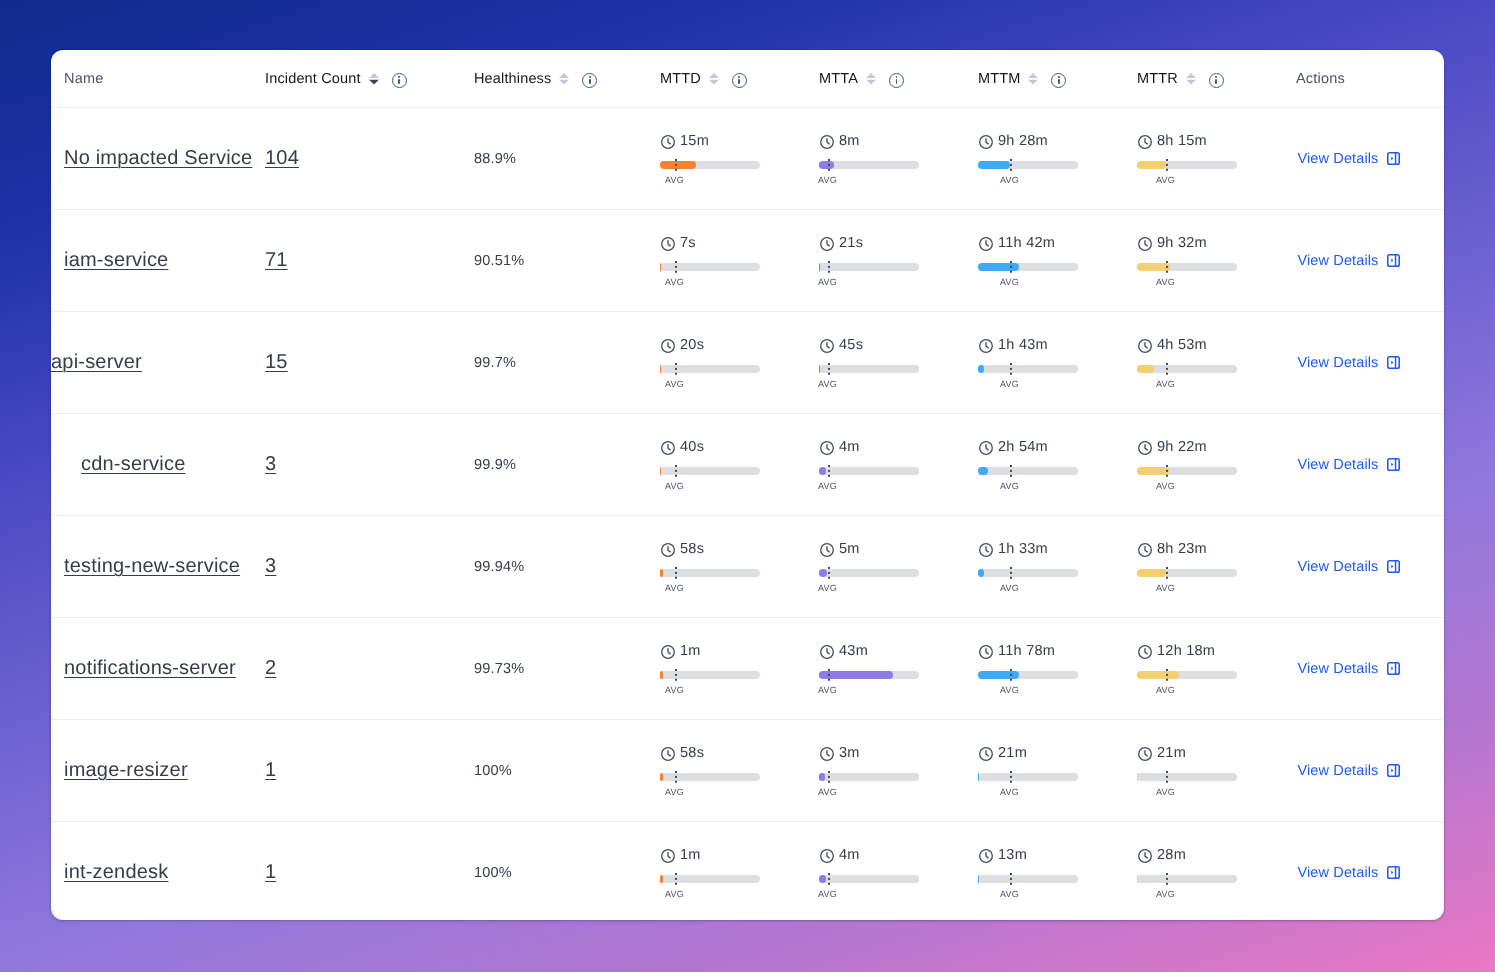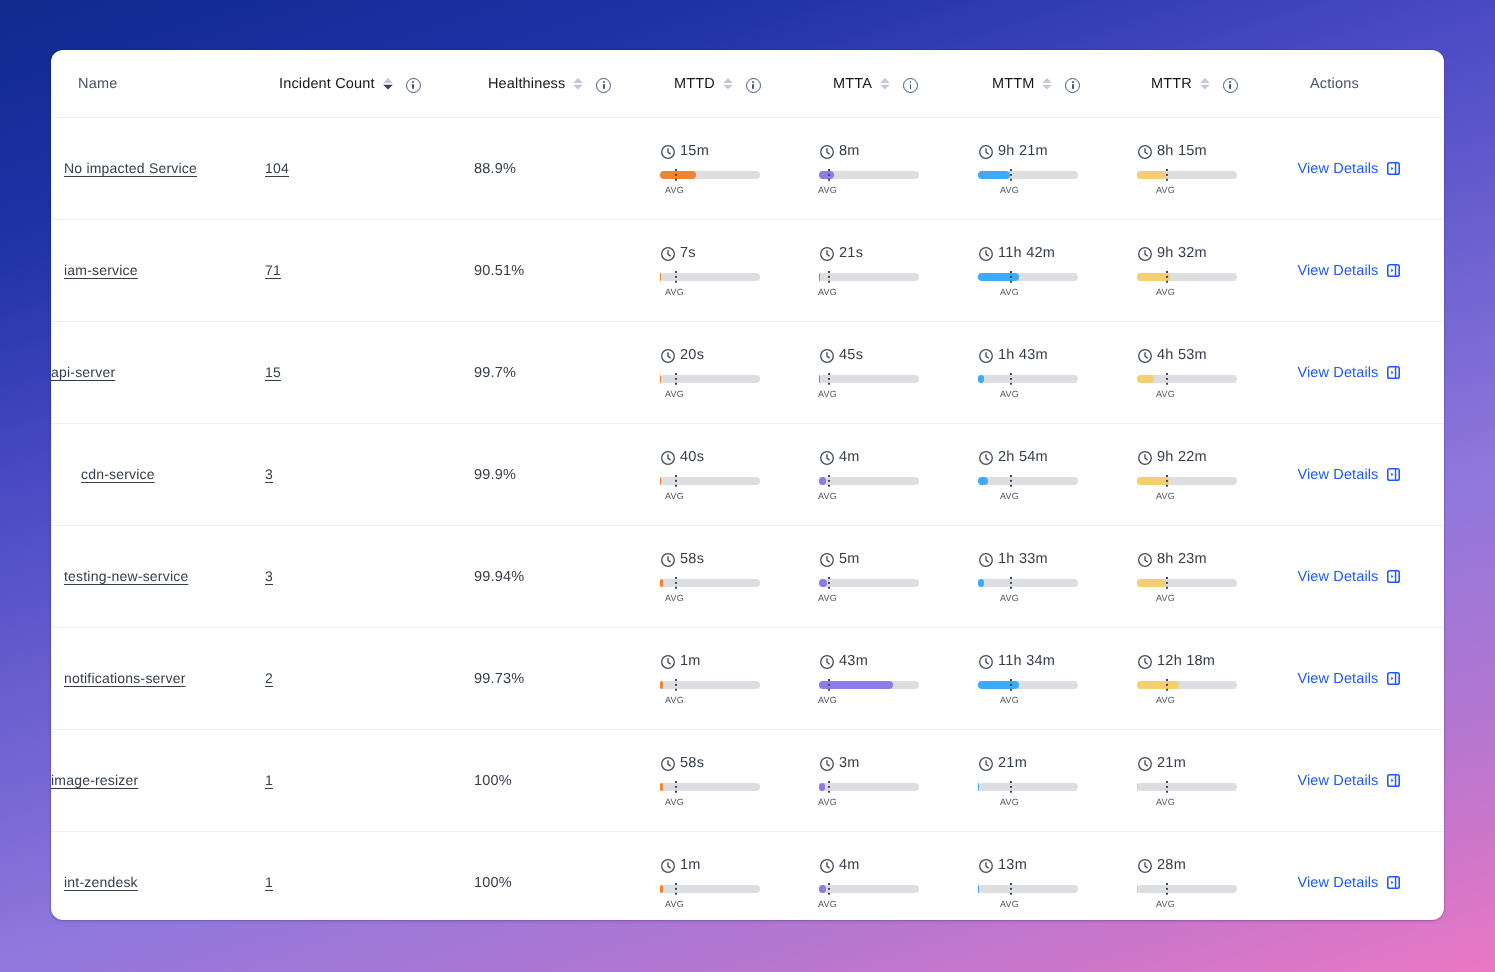--- a/index.html
+++ b/index.html
@@ -11,32 +11,32 @@
     -webkit-font-smoothing:antialiased;
     text-rendering:geometricPrecision;
   }
   .card{
     position:absolute;left:51px;top:50px;width:1393px;height:870px;
     background:#ffffff;border-radius:12px;overflow:hidden;
     box-shadow:0 1px 3px rgba(20,20,60,0.28), 0 0 0 0.5px rgba(20,20,60,0.10);
   }
   table.grid{border-collapse:collapse;width:1393px;table-layout:fixed;}
   thead th{
-    height:39px;padding:14px;vertical-align:middle;text-align:left;
+    height:57px;padding:0;vertical-align:middle;text-align:left;
     border-bottom:1px solid #eceef1;
     font-weight:400;font-size:14.5px;letter-spacing:0.2px;color:#4b5262;
     white-space:nowrap;
   }
   thead th.sortable{color:#14171e;font-weight:500;letter-spacing:0.15px;}
   .hcell{display:flex;align-items:center;}
   .hcell .sort{margin-left:8px;display:flex;align-items:center;}
   .hcell .info{margin-left:13px;display:flex;align-items:center;position:relative;top:1.5px;}
   tbody td{height:101px;padding:0;vertical-align:middle;border-bottom:1px solid #eceef1;}
   tbody tr:last-child td{border-bottom:none;}
-  .lnk{font-size:14px;letter-spacing:0.2px;color:#353c4a;text-decoration:underline;
+  .lnk{font-size:20px;letter-spacing:0.2px;color:#353c4a;text-decoration:underline;
        text-underline-offset:3px;text-decoration-thickness:1px;cursor:pointer;}
   .plain{font-size:14.5px;letter-spacing:0.2px;color:#353c4a;}
   .metric{position:relative;height:48px;margin-top:-1.5px;}
   .metric .top{position:absolute;left:0;top:0;display:flex;align-items:center;gap:6px;}
   .metric .val{font-size:14.5px;color:#353c4a;font-weight:400;letter-spacing:0.25px;line-height:14px;}
   .barwrap{position:absolute;left:0;top:27px;width:100px;height:8px;}
   .track{position:absolute;left:0;top:0;width:100px;height:8px;border-radius:4px;background:#dcdee1;}
   .fill{position:absolute;left:0;top:0;height:8px;border-radius:4px;}
   .avgline{position:absolute;top:-2.1px;height:12.3px;width:2.2px;margin-left:-0.3px;
      background-image:linear-gradient(#3f4654 0 2.2px,transparent 2.2px 4.9px);
@@ -224,21 +224,21 @@
           </td>
         <td style="padding-left:12px">
             <div class="metric">
               <div class="top">
                 <span class="ico">
                   <svg width="14" height="14" viewBox="0 0 14 14" aria-hidden="true">
                     <circle cx="7" cy="7" r="6.3" fill="none" stroke="#434b5c" stroke-width="1.3"></circle>
                     <path d="M7 3.55 L7 7.2 L9.25 8.9" fill="none" stroke="#434b5c" stroke-width="1.35" stroke-linecap="round" stroke-linejoin="round"></path>
                   </svg>
                 </span>
-                <span class="val">9h 21m</span>
+                <span class="val">9h 28m</span>
               </div>
               <div class="barwrap">
                 <div class="track"></div>
                 <div class="fill" style="width:32px;background:#3daafa"></div>
                 <div class="avgline" style="left:32px"></div>
                 <div class="avglabel" style="left:32px">AVG</div>
               </div>
             </div>
           </td>
         <td style="padding-left:12px">
@@ -689,21 +689,21 @@
           </td>
         <td style="padding-left:12px">
             <div class="metric">
               <div class="top">
                 <span class="ico">
                   <svg width="14" height="14" viewBox="0 0 14 14" aria-hidden="true">
                     <circle cx="7" cy="7" r="6.3" fill="none" stroke="#434b5c" stroke-width="1.3"></circle>
                     <path d="M7 3.55 L7 7.2 L9.25 8.9" fill="none" stroke="#434b5c" stroke-width="1.35" stroke-linecap="round" stroke-linejoin="round"></path>
                   </svg>
                 </span>
-                <span class="val">11h 34m</span>
+                <span class="val">11h 78m</span>
               </div>
               <div class="barwrap">
                 <div class="track"></div>
                 <div class="fill" style="width:41px;background:#3daafa"></div>
                 <div class="avgline" style="left:32px"></div>
                 <div class="avglabel" style="left:32px">AVG</div>
               </div>
             </div>
           </td>
         <td style="padding-left:12px">
@@ -732,21 +732,21 @@
                 <svg width="13" height="13" viewBox="0 0 13 13" aria-hidden="true">
                   <rect x="0.78" y="0.78" width="11.44" height="11.44" rx="1.8" fill="none" stroke="#1e5bf0" stroke-width="1.55"></rect>
                   <path d="M8.55 1.05 L8.55 11.95" stroke="#1e5bf0" stroke-width="1.45"></path>
                   <path d="M4.25 4.6 L6.4 6.45 L4.25 8.3 Z" fill="#1e5bf0"></path>
                 </svg>
               </span>
             </div>
           </td>
       </tr>
       <tr>
-        <td style=""><span class="lnk">image-resizer</span></td>
+        <td style="padding-left:13px"><span class="lnk">image-resizer</span></td>
         <td style="padding-left:12px"><span class="lnk">1</span></td>
         <td style="padding-left:12px"><span class="plain">100%</span></td>
         <td style="padding-left:12px">
             <div class="metric">
               <div class="top">
                 <span class="ico">
                   <svg width="14" height="14" viewBox="0 0 14 14" aria-hidden="true">
                     <circle cx="7" cy="7" r="6.3" fill="none" stroke="#434b5c" stroke-width="1.3"></circle>
                     <path d="M7 3.55 L7 7.2 L9.25 8.9" fill="none" stroke="#434b5c" stroke-width="1.35" stroke-linecap="round" stroke-linejoin="round"></path>
                   </svg>

